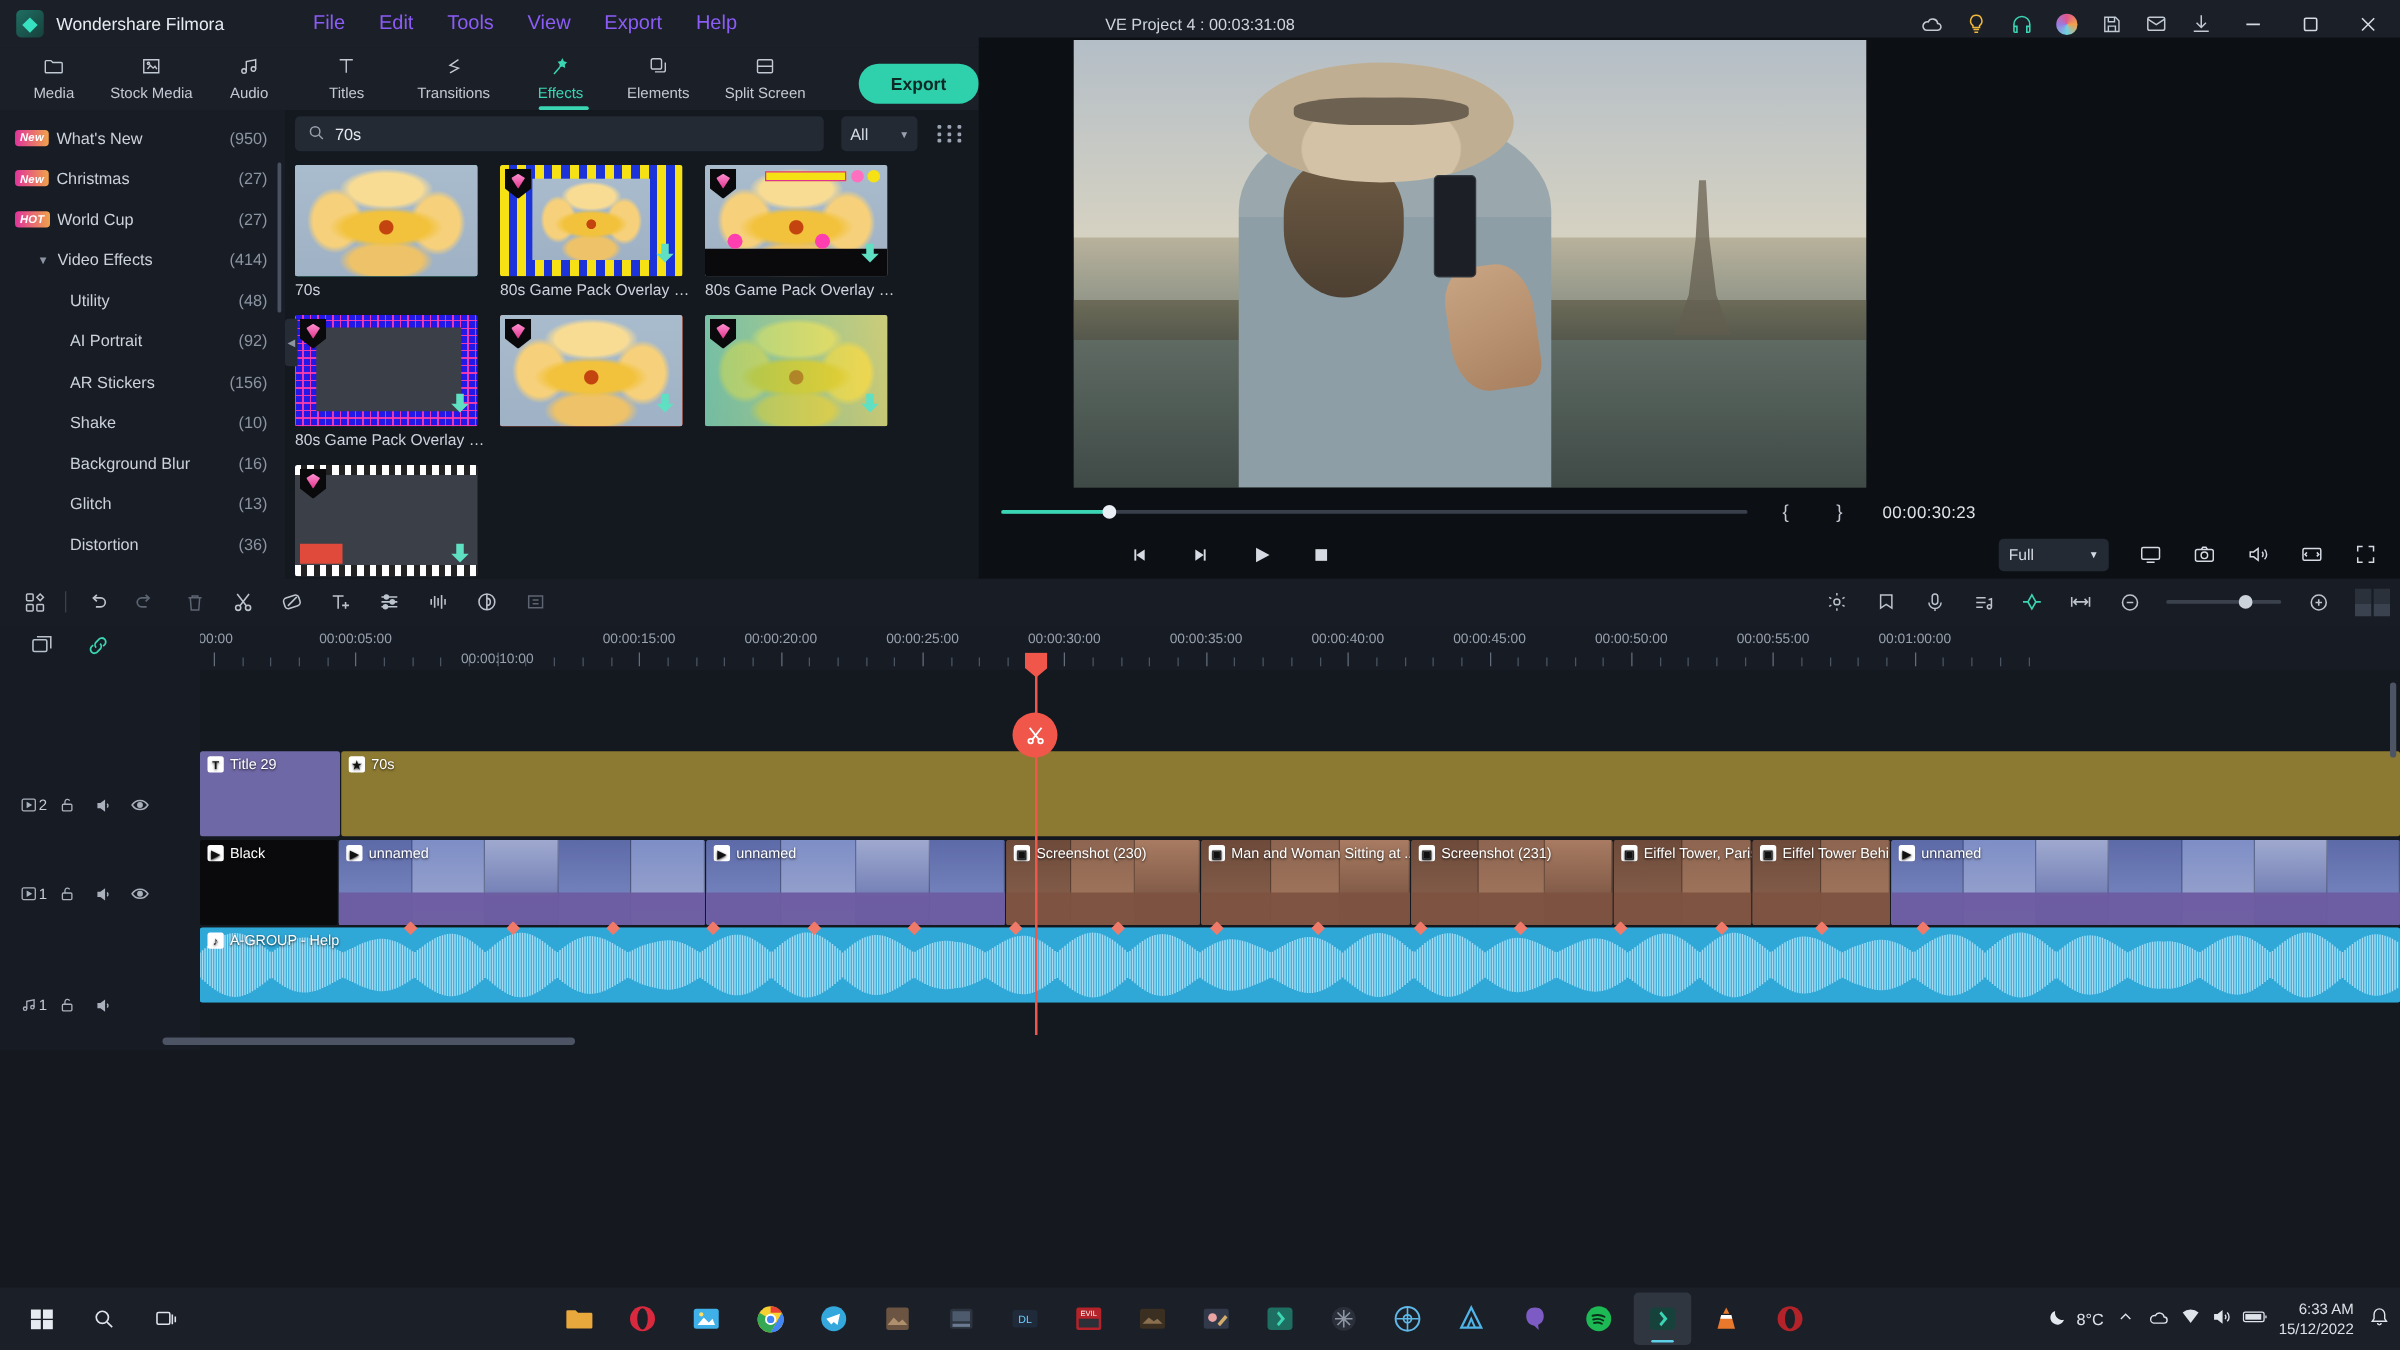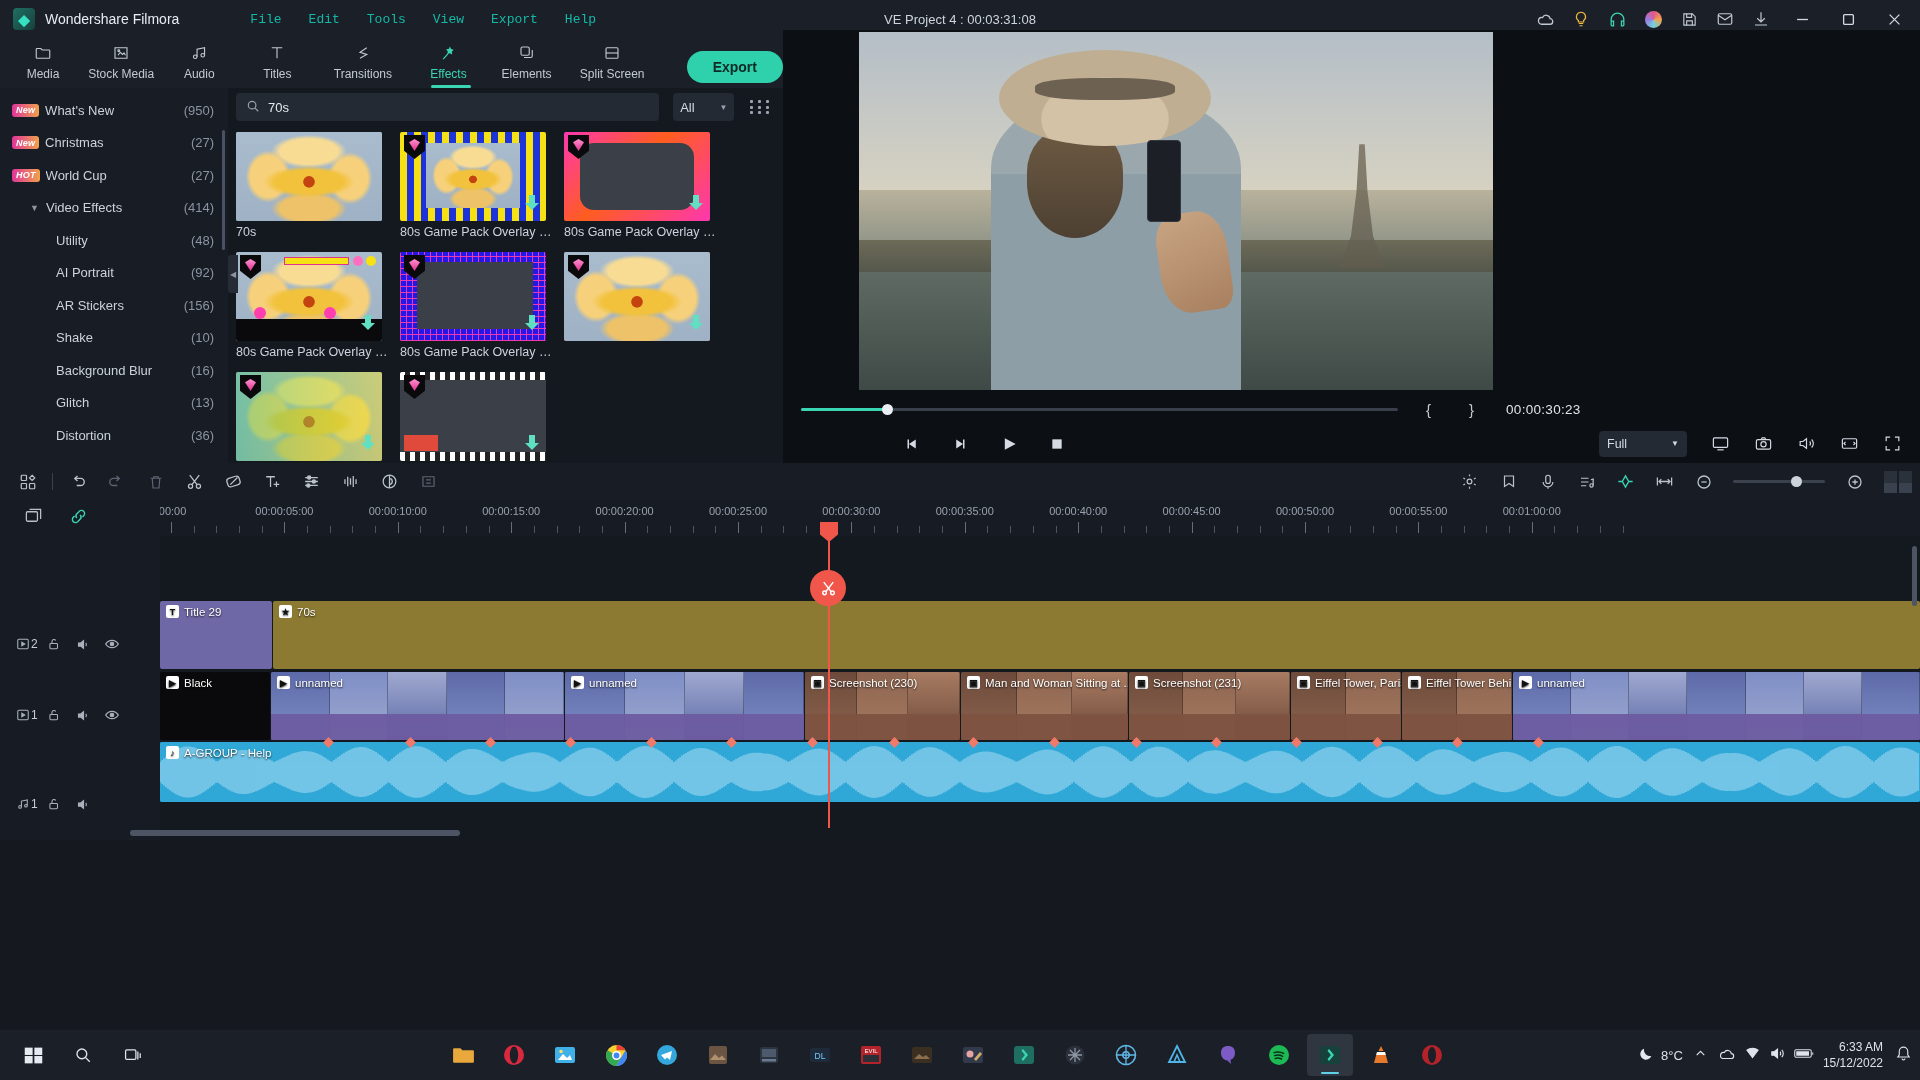--- a/index.html
+++ b/index.html
@@ -20,21 +20,21 @@
   }
   .logo-box {
     width: 22px; height: 22px; margin-left: 13px; border-radius: 4px;
     background: linear-gradient(135deg,#1f6f63,#17403c);
     display:flex; align-items:center; justify-content:center;
   }
   .logo-glyph { color:#37e0c0; font-size:15px; line-height:1; font-weight:bold; }
   .app-title { margin-left: 10px; font-size: 14px; color:#e8ecf2; }
   .menubar { display:flex; margin-left: 60px; gap: 5px; }
   .menu-item {
-    padding: 4px 11px; font-size: 13px; color:#14b8a6; border-radius:3px; cursor:pointer;font-family:Liberation Mono, monospace;
+    padding: 4px 11px; font-size: 16px; color:#8b5cf6; border-radius:3px; cursor:pointer;
   }
   .project-title {
     position:absolute; left:0; right:0; text-align:center; font-size:13px;
     color:#cfd5de; pointer-events:none;
   }
   .title-right {
     position:absolute; right:0; top:0; height:38px; display:flex; align-items:center; gap:2px;
     padding-right: 4px;
   }
   .tr-icon {
@@ -624,29 +624,20 @@
       <div class="eff-cell">
         <div class="eff-thumb">
           <div class="stripes-yb"></div>
           <div class="inner-win" style="left:26px;top:11px;right:26px;bottom:13px">
             <div class="flower"></div>
           </div>
           <div class="gem"></div>
           <div class="dl-arrow"></div>
         </div>
         <div class="eff-name">80s Game Pack Overlay 01</div>
-      </div>
-      <div class="eff-cell">
-        <div class="eff-thumb">
-          <div class="pink-orange"></div>
-          <div class="dark-center" style="left:16px;top:11px;right:16px;bottom:11px;border-radius:14px"></div>
-          <div class="gem"></div>
-          <div class="dl-arrow"></div>
-        </div>
-        <div class="eff-name">80s Game Pack Overlay 04</div>
       </div>
 
       <div class="eff-cell">
         <div class="eff-thumb">
           <div class="flower"></div>
           <div style="position:absolute;left:48px;top:5px;width:65px;height:8px;background:#f5e114;border:1px solid #e0338e"></div>
           <div style="position:absolute;right:6px;top:4px;width:10px;height:10px;border-radius:50%;background:#f5e114"></div>
           <div style="position:absolute;right:19px;top:4px;width:10px;height:10px;border-radius:50%;background:#ff6fc0"></div>
           <div style="position:absolute;left:0;right:0;bottom:0;height:22px;background:#0a0a0c"></div>
           <div style="position:absolute;left:18px;bottom:22px;width:12px;height:12px;border-radius:50%;background:#ff3fb0"></div>
@@ -940,21 +931,21 @@
         <div class="rtick" style="left: 56.36px;"></div>
         <div class="rtick" style="left: 79.04px;"></div>
         <div class="rtick" style="left: 101.72px;"></div>
         <div class="rtick major" style="left: 124.4px;"></div>
         <div class="rlabel" style="left: 124.4px;">00:00:05:00</div>
         <div class="rtick" style="left: 147.08px;"></div>
         <div class="rtick" style="left: 169.76px;"></div>
         <div class="rtick" style="left: 192.44px;"></div>
         <div class="rtick" style="left: 215.12px;"></div>
         <div class="rtick major" style="left: 237.8px;"></div>
-        <div class="rlabel" style="left: 237.8px;">00:00:10:00</div>
+        <div class="rlabel" style="left: 237.8px; margin-top: 16px;">00:00:10:00</div>
         <div class="rtick" style="left: 260.48px;"></div>
         <div class="rtick" style="left: 283.16px;"></div>
         <div class="rtick" style="left: 305.84px;"></div>
         <div class="rtick" style="left: 328.52px;"></div>
         <div class="rtick major" style="left: 351.2px;"></div>
         <div class="rlabel" style="left: 351.2px;">00:00:15:00</div>
         <div class="rtick" style="left: 373.88px;"></div>
         <div class="rtick" style="left: 396.56px;"></div>
         <div class="rtick" style="left: 419.24px;"></div>
         <div class="rtick" style="left: 441.92px;"></div>

